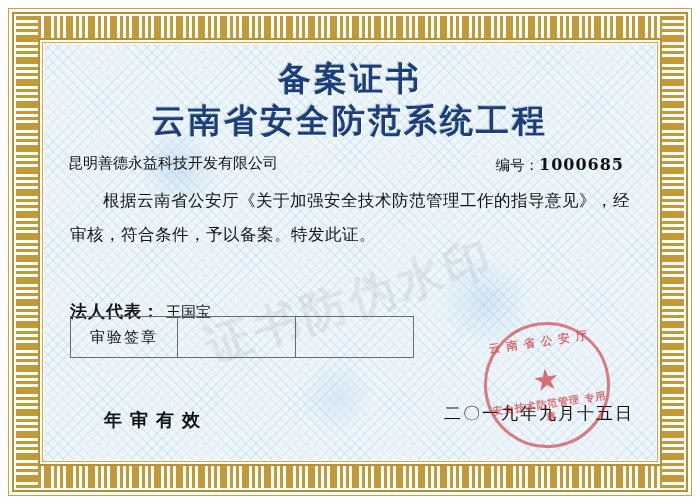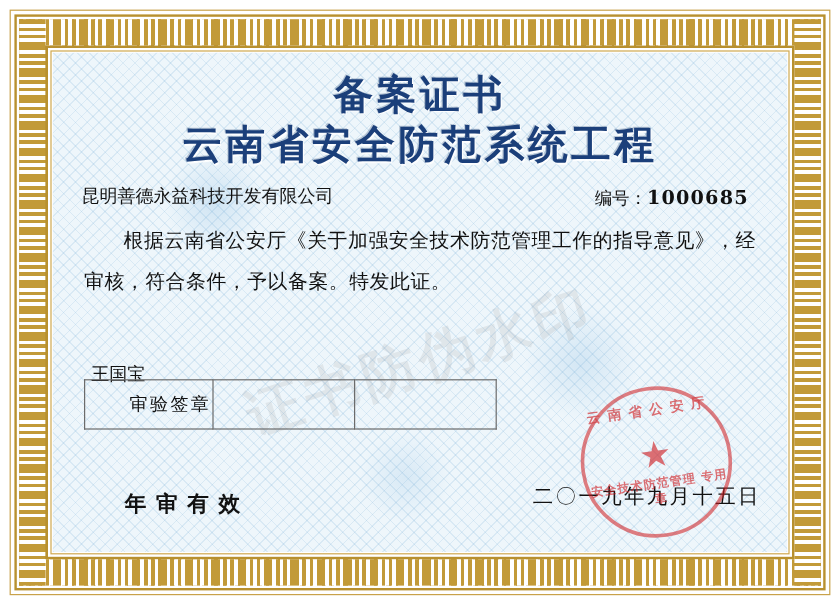--- a/index.html
+++ b/index.html
@@ -225,21 +225,21 @@
     width: 334px;
     border-collapse: collapse;
     table-layout: fixed;
   }
   .insp-table td {
     border: 1px solid #6b6b6b;
     height: 38px;
     font-family: "DejaVu Sans", sans-serif;
     font-size: 15px;
     color: #111;
-    text-align: right;
+    text-align: center;
     letter-spacing: 2px;
   }
   .insp-table td.cell-label { width: 104px; }
   .insp-table td.cell-blank { width: 115px; }
 
   
   .valid-note {
     position: absolute;
     left: 60px;
     top: 364px;
@@ -335,20 +335,21 @@
     <div class="row-company">
       <div class="company-name">昆明善德永益科技开发有限公司</div>
       <div class="number-block">
         <span>编号：</span><span class="number-value">1000685</span>
       </div>
     </div>
 
     <div class="body-text">根据云南省公安厅《关于加强安全技术防范管理工作的指导意见》，经审核，符合条件，予以备案。特发此证。</div>
 
     <div class="legal-rep">
+      <span class="label">法人代表：</span>
       <span class="value">王国宝</span>
     </div>
 
     <table class="insp-table">
       <tbody>
         <tr>
           <td class="cell-label">审验签章</td>
           <td class="cell-blank"></td>
           <td class="cell-blank"></td>
         </tr>

